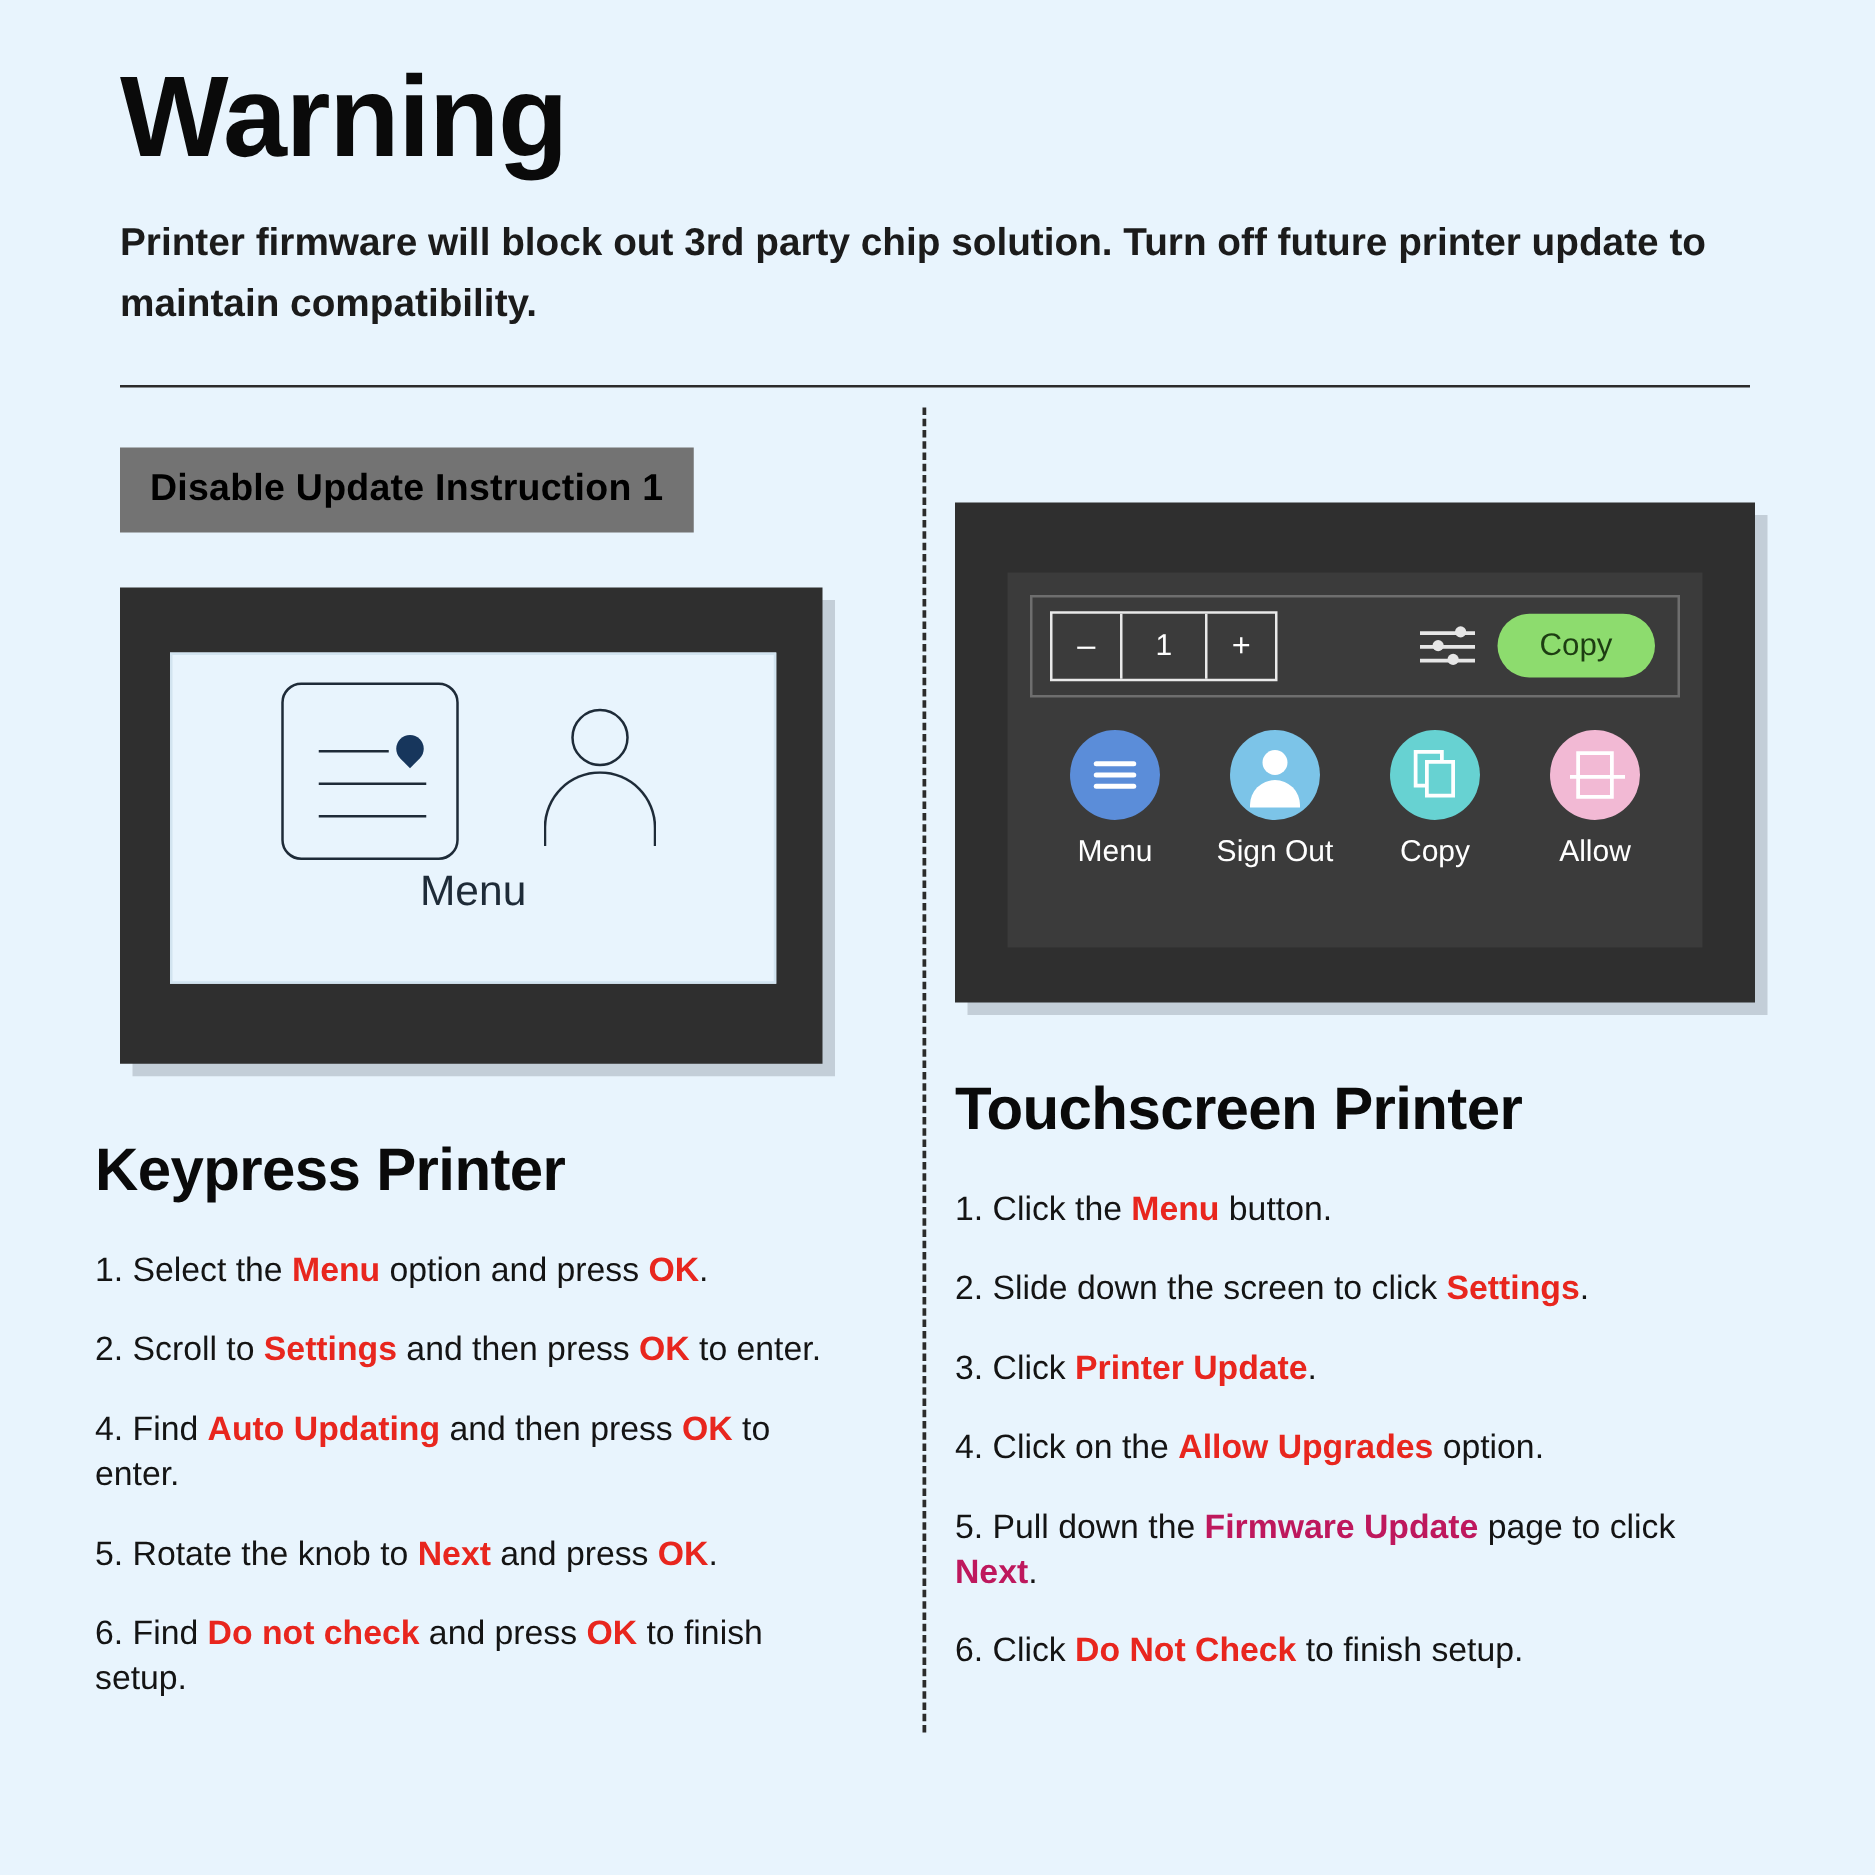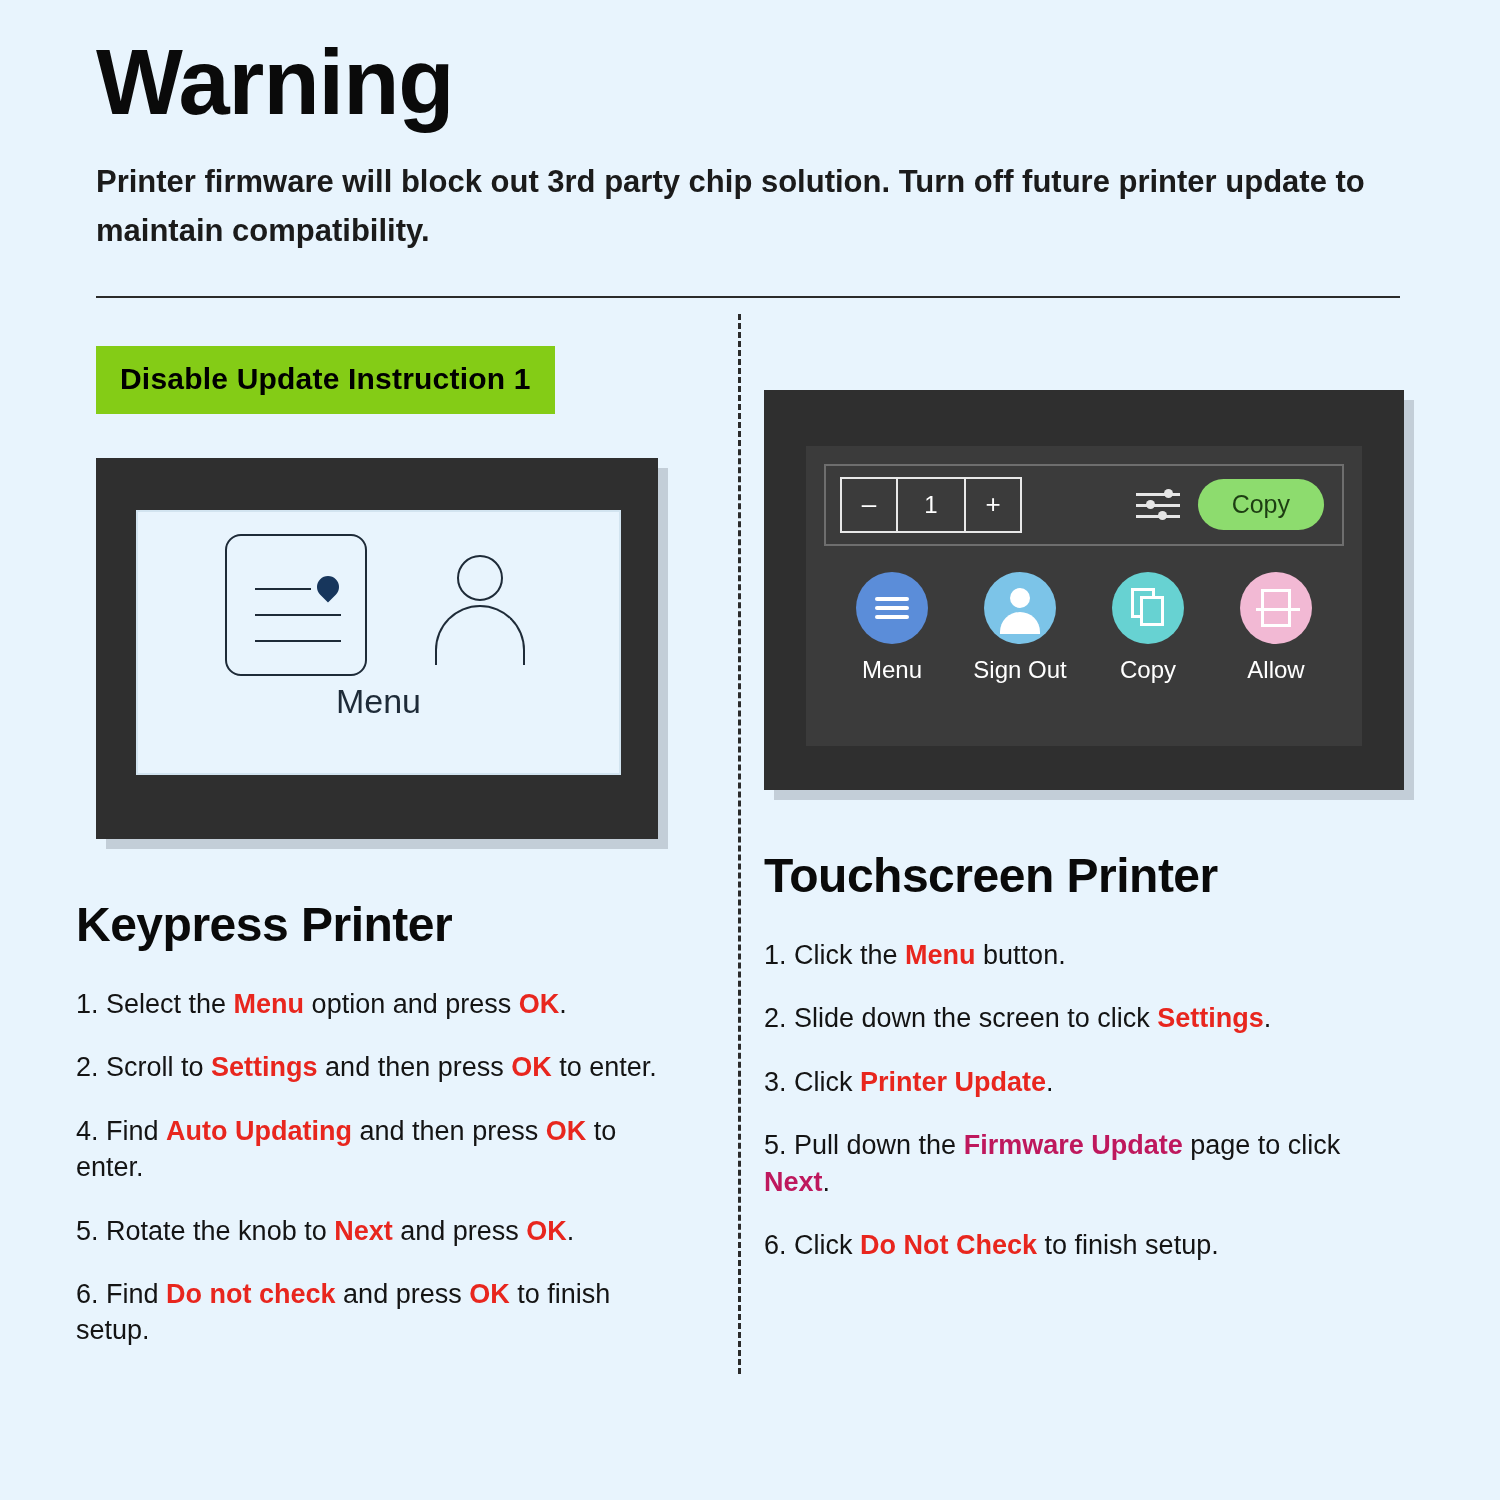--- a/index.html
+++ b/index.html
@@ -17,21 +17,21 @@
   .page {
     position: relative;
     width: 1500px;
     height: 1500px;
     box-sizing: border-box;
     padding: 0;
   }
 
   
   .header {
-    padding: 34px 100px 0 96px;
+    padding: 46px 100px 0 96px;
   }
   .warning-title {
     font-size: 92px;
     font-weight: bold;
     letter-spacing: -1px;
     line-height: 1.05;
     margin: 0 0 26px 0;
     color: #0a0a0a;
   }
   .warning-sub {
@@ -65,21 +65,21 @@
     position: absolute;
     left: 738px;
     top: -32px;
     width: 0;
     height: 1060px;
     border-left: 3px dashed #2b2b2b;
   }
 
   .badge {
     display: inline-block;
-    background: #84cc16;
+    background: #737373;
     color: #000;
     font-size: 30px;
     font-weight: bold;
     padding: 18px 24px 20px 24px;
     line-height: 1;
     letter-spacing: 0.2px;
   }
 
   
   .device-wrap {
@@ -469,18 +469,19 @@
             </div>
           </div>
         </div>
       </div>
 
       <h2 class="section-title">Touchscreen Printer</h2>
       <ol class="steps" id="right-steps">
           <li><span>1. </span><span>Click the </span><span class="hl">Menu</span><span> button.</span></li>
           <li><span>2. </span><span>Slide down the screen to click </span><span class="hl">Settings</span><span>.</span></li>
           <li><span>3. </span><span>Click </span><span class="hl">Printer Update</span><span>.</span></li>
+          <li><span>4. </span><span>Click on the </span><span class="hl">Allow Upgrades</span><span> option.</span></li>
           <li><span>5. </span><span>Pull down the </span><span class="bk">Firmware Update</span><span> page to click </span><span class="bk">Next</span><span>.</span></li>
           <li><span>6. </span><span>Click </span><span class="hl">Do Not Check</span><span> to finish setup.</span></li>
         </ol>
     </div>
   </div>
 </div>
 
 </body></html>

